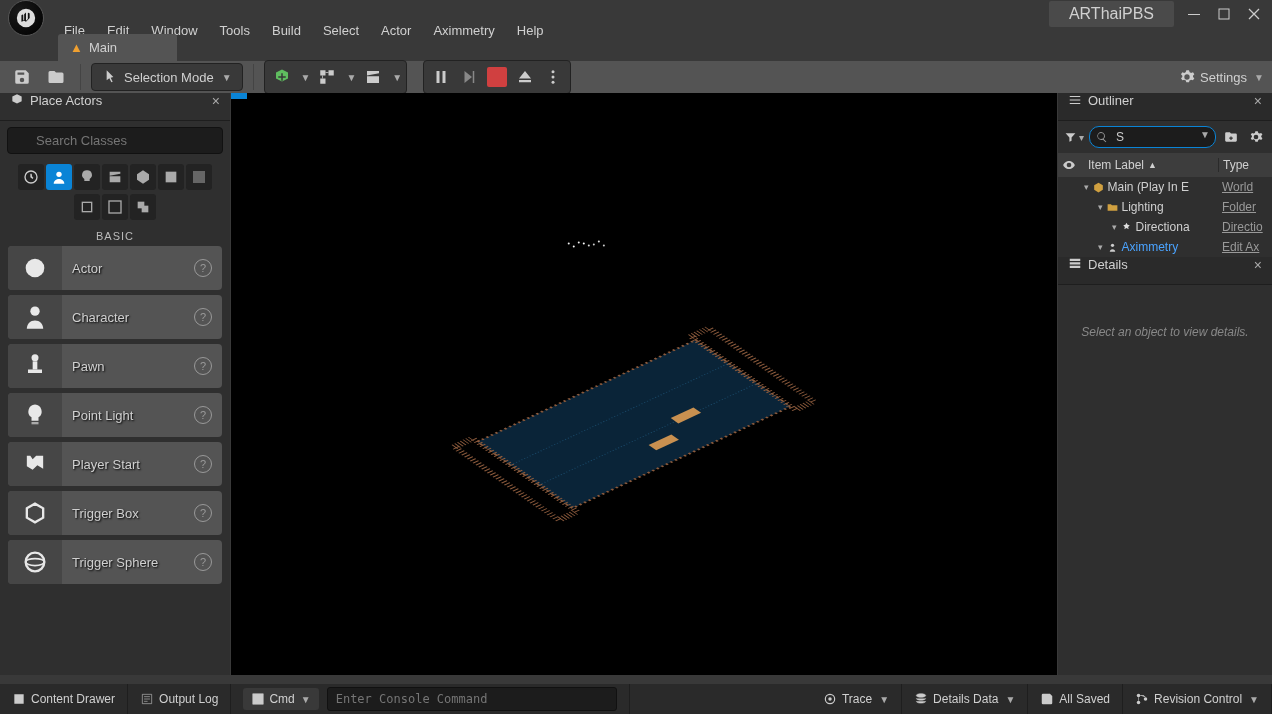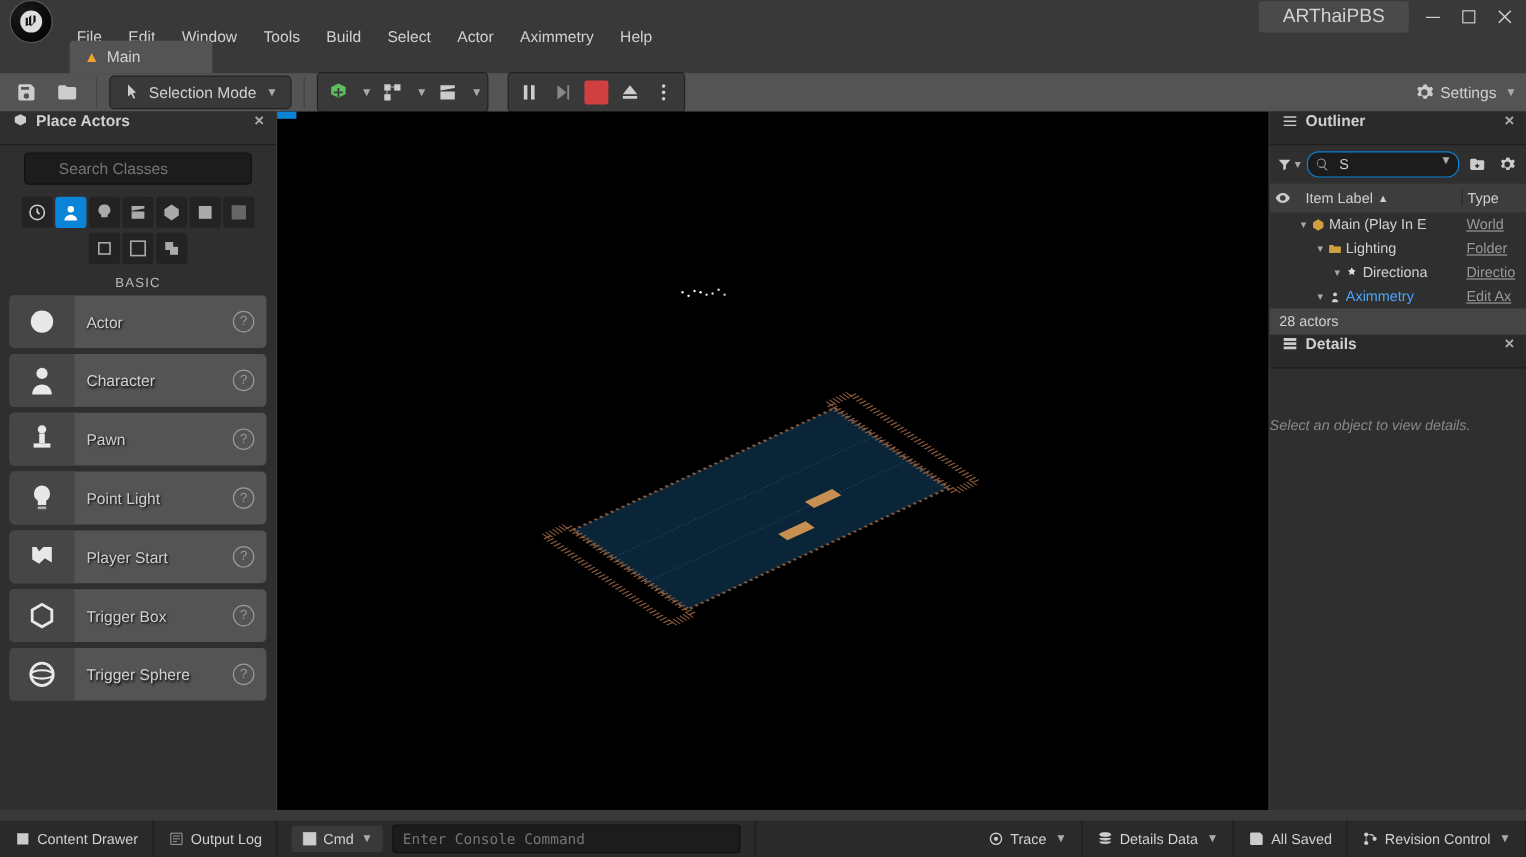--- a/index.html
+++ b/index.html
@@ -24,24 +24,24 @@
 .tb-group { background:#393939; border-radius:4px; padding:3px 4px; display:flex; align-items:center; gap:4px; border:1px solid #222;}
 .tb-group .tbtn{width:26px;height:26px;}
 .green svg{fill:#5fbd5f;}
 .chev{font-size:10px;color:#aaa;margin-left:2px;}
 .play-group{background:#393939;border-radius:4px;padding:3px 4px;display:flex;align-items:center;gap:2px;border:1px solid #222;margin-left:10px;}
 .play-group .tbtn{width:26px;height:26px;border-radius:3px;}
 .settings-btn{margin-left:auto;display:flex;align-items:center;gap:5px;cursor:pointer;font-size:13px;}
 
 .main-area{display:flex;height:582px;}
 .left-panel{width:230px;background:#2f2f2f;display:flex;flex-direction:column;}
-.panel-head{height:28px;background:#2f2f2f;display:flex;align-items:flex-end;padding:12px 10px;gap:6px;font-size:13px;border-bottom:1px solid #1e1e1e;position:relative;font-weight:bold;}
+.panel-head{height:28px;background:#2f2f2f;display:flex;align-items:flex-start;padding:0 10px;gap:6px;font-size:13px;border-bottom:1px solid #1e1e1e;position:relative;}
 .panel-head .close{position:absolute;right:10px;cursor:pointer;font-size:14px;color:#aaa;}
 .panel-head.dark{background:#2a2a2a;}
-.search-row{padding:6px 20px;}
+.search-row{padding:6px 7px;}
 .search-box{width:100%;background:#1c1c1c;border:1px solid #111;border-radius:4px;padding:5px 8px 5px 28px;color:#888;font-size:13px;position:relative;}
 .search-wrap{position:relative;}
 .search-wrap svg{position:absolute;left:8px;top:7px;width:14px;height:14px;fill:#999;}
 .filter-icons{display:flex;flex-wrap:wrap;gap:2px;justify-content:center;padding:4px 8px;}
 .filt{width:26px;height:26px;display:flex;align-items:center;justify-content:center;background:#232323;border-radius:3px;cursor:pointer;}
 .filt.active{background:#0a84d6;}
 .filt svg{width:16px;height:16px;fill:#ccc;}
 .basic-label{text-align:center;font-size:11px;letter-spacing:1px;color:#bbb;padding:6px 0 4px;}
 .actor-list{padding:0 8px;display:flex;flex-direction:column;gap:5px;overflow-y:auto;}
 .actor-item{display:flex;align-items:center;background:#545454;border-radius:4px;height:44px;position:relative;cursor:grab;}
@@ -62,21 +62,21 @@
 .ol-icon-btn{width:20px;height:20px;display:flex;align-items:center;justify-content:center;cursor:pointer;}
 .ol-header{display:flex;background:#3d3d3d;height:24px;font-size:12px;align-items:center;}
 .ol-col-label{flex:1;padding-left:8px;display:flex;align-items:center;gap:4px;}
 .ol-col-type{width:54px;border-left:1px solid #2a2a2a;padding-left:4px;}
 .ol-eye{width:22px;display:flex;justify-content:center;}
 .ol-rows{font-size:12px;}
 .ol-row{display:flex;height:20px;align-items:center;}
 .ol-row .content{flex:1;display:flex;align-items:center;gap:3px;overflow:hidden;white-space:nowrap;}
 .ol-row .type{width:54px;color:#999;padding-left:4px;overflow:hidden;text-decoration:underline;}
 .ol-count{background:#454545;padding:4px 8px;font-size:12px;}
-.details-body{flex:1;display:flex;align-items:flex-start;padding-top:40px;}
+.details-body{flex:1;display:flex;align-items:flex-start;justify-content:center;padding-top:40px;}
 .details-body span{color:#888;font-style:italic;font-size:12px;}
 .link-blue{color:#4aa3ff;}
 
 .statusbar{position:absolute;bottom:0;left:0;right:0;height:30px;background:#2a2a2a;display:flex;align-items:center;gap:0;}
 .status-item{display:flex;align-items:center;gap:5px;padding:0 12px;height:100%;cursor:pointer;border-right:1px solid #1e1e1e;font-size:12px;}
 .status-item svg{width:14px;height:14px;fill:#ccc;}
 .cmd-input{background:#1c1c1c;border:1px solid #111;border-radius:3px;padding:4px 8px;color:#fdba74;font-family:monospace;font-size:12px;width:290px;}
 .cmd-btn{background:#393939;border-radius:3px;padding:3px 8px;display:flex;align-items:center;gap:4px;font-size:12px;height:22px;}
 .status-spacer{flex:1;}
 select,input{outline:none;}
@@ -465,21 +465,20 @@
             <span style="font-size:9px;color:#aaa">▾</span>
             <svg width="13" height="13" viewBox="0 0 24 24">
               <circle cx="12" cy="8" r="3" fill="#ccc"></circle>
               <path fill="#ccc" d="M7 20c0-3 2-5 5-5s5 2 5 5z"></path>
             </svg>
             <span class="link-blue">Aximmetry</span>
           </div>
           <div class="type link-blue">Edit Ax</div>
         </div>
       </div>
-    <div class="ol-count">28 actors</div>
 
     <div class="panel-head dark">
       <svg width="14" height="14" viewBox="0 0 24 24">
           <path fill="#ccc" d="M3 3h18v4H3zM3 9h18v4H3zM3 15h18v4H3z"></path>
         </svg>
       <span>Details</span>
       <span class="close">×</span>
     </div>
     <div class="details-body">
       <span>Select an object to view details.</span>

